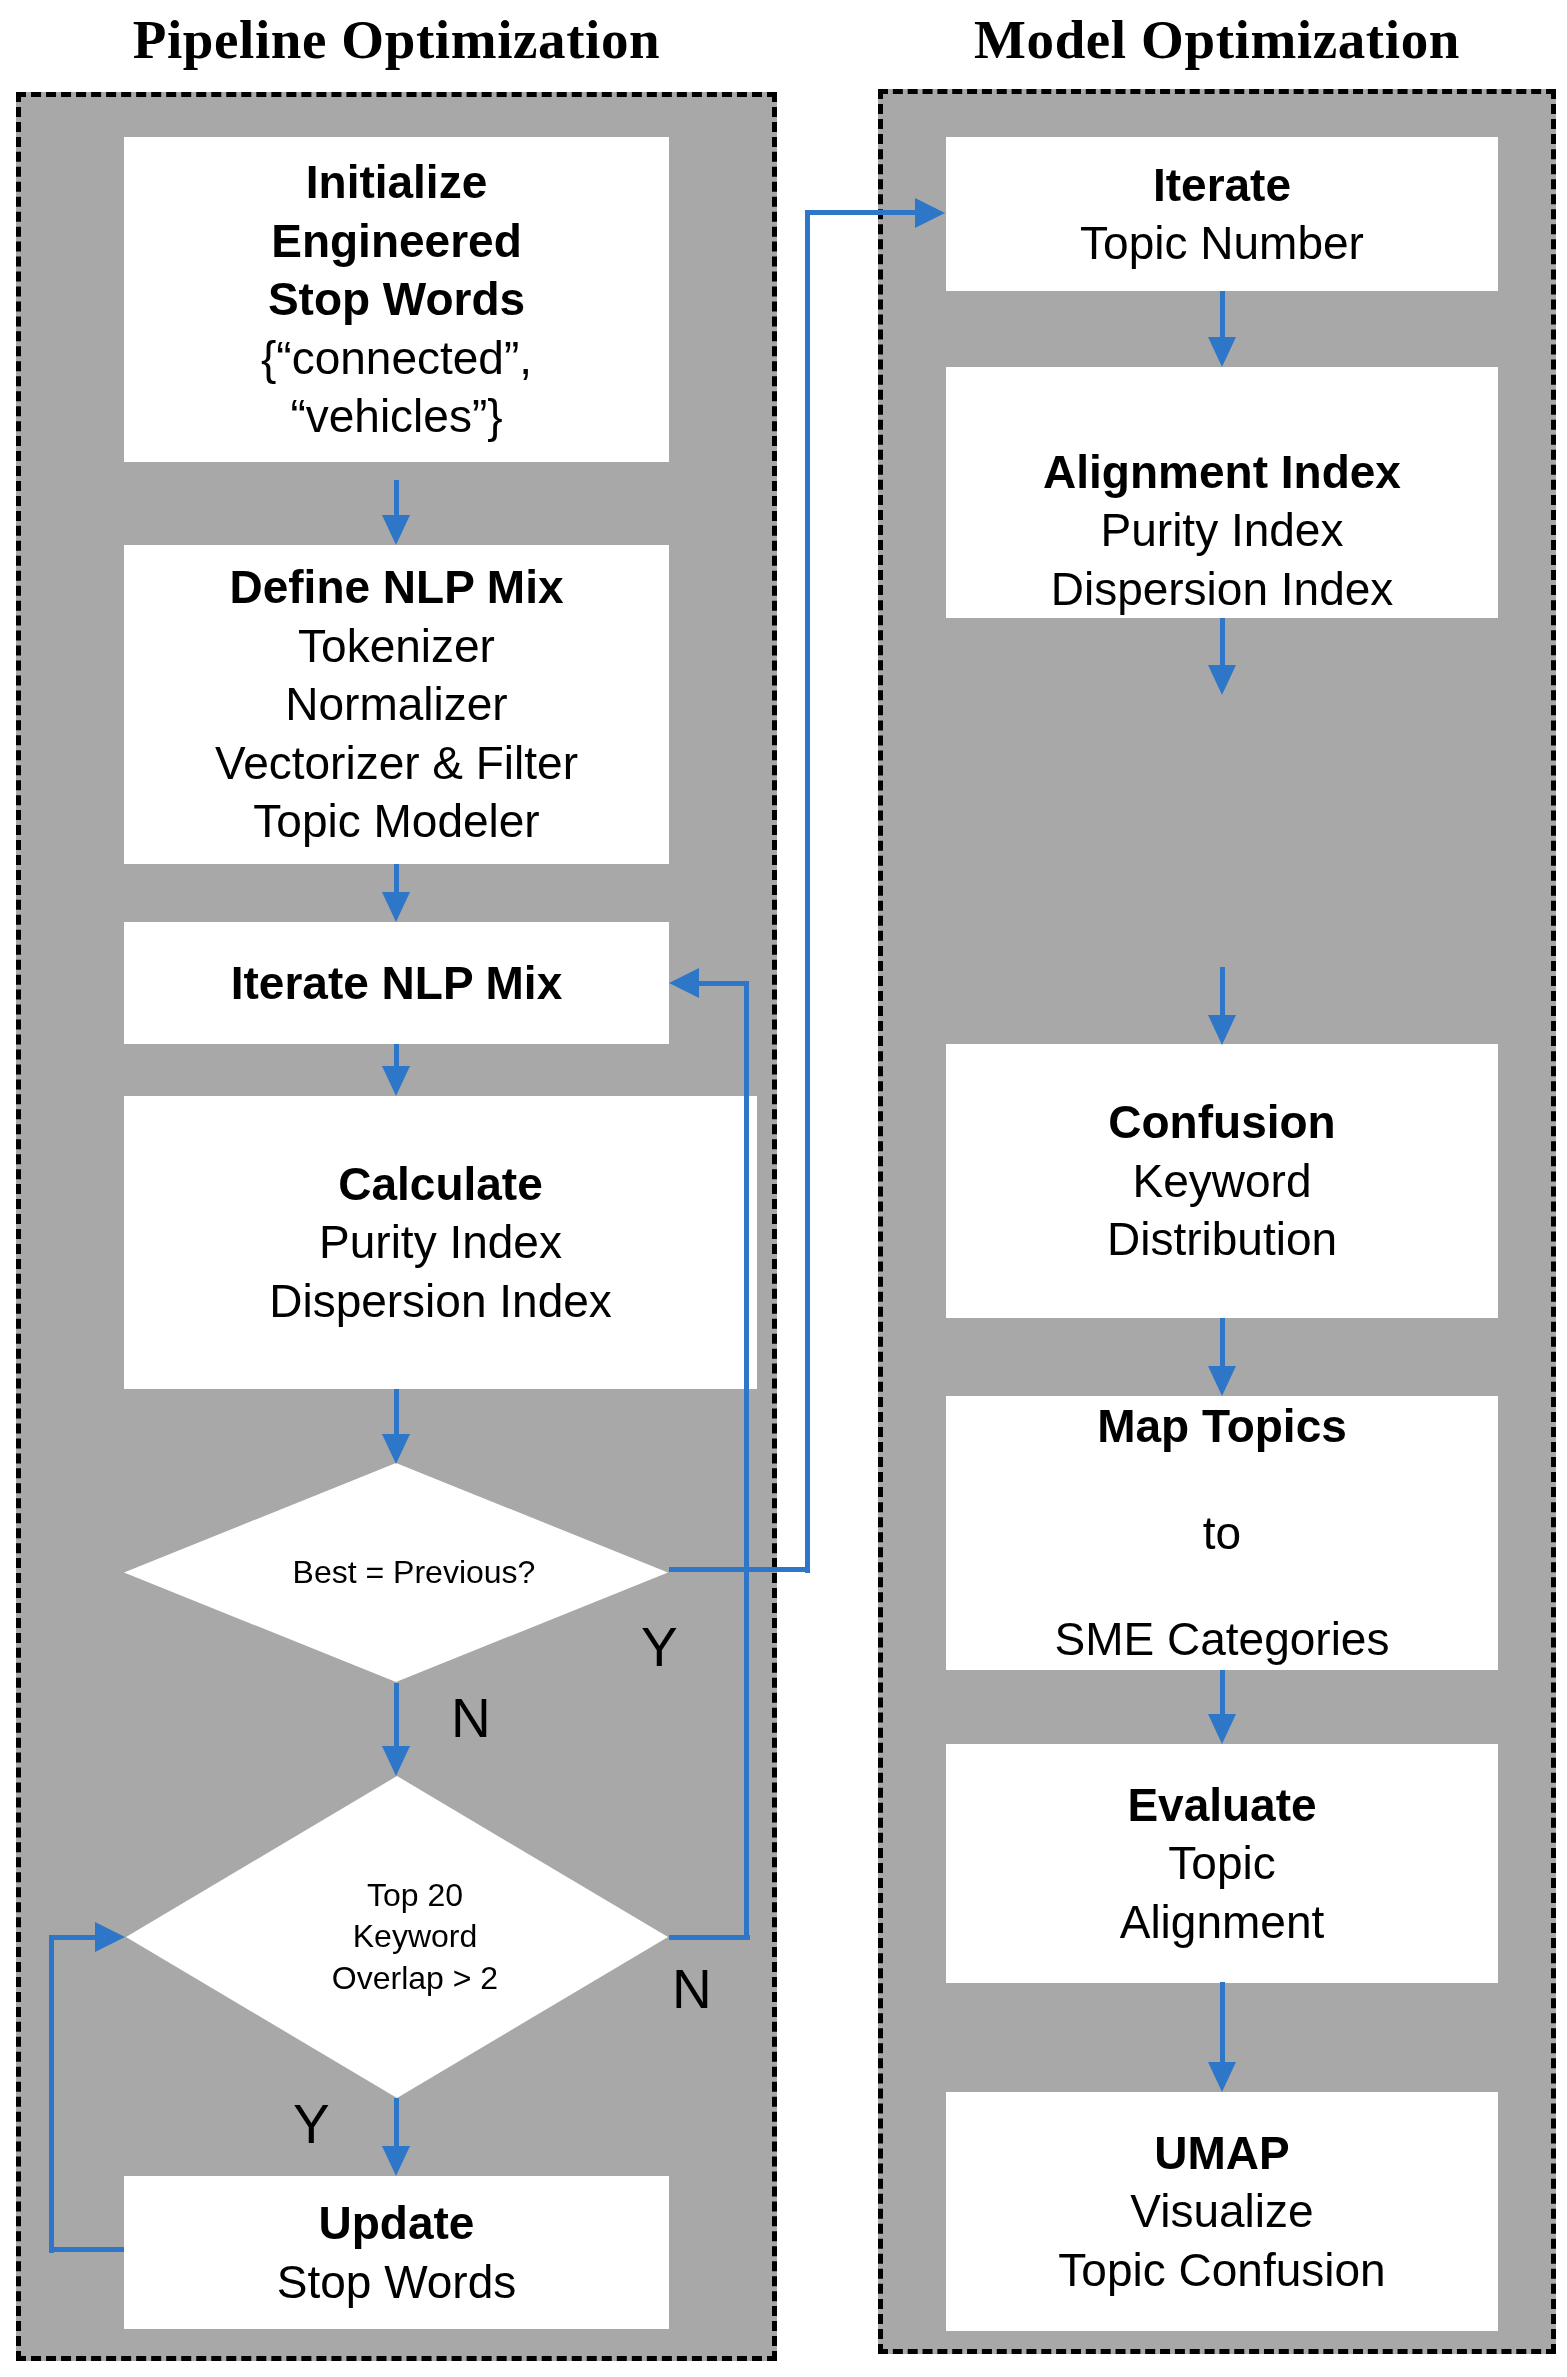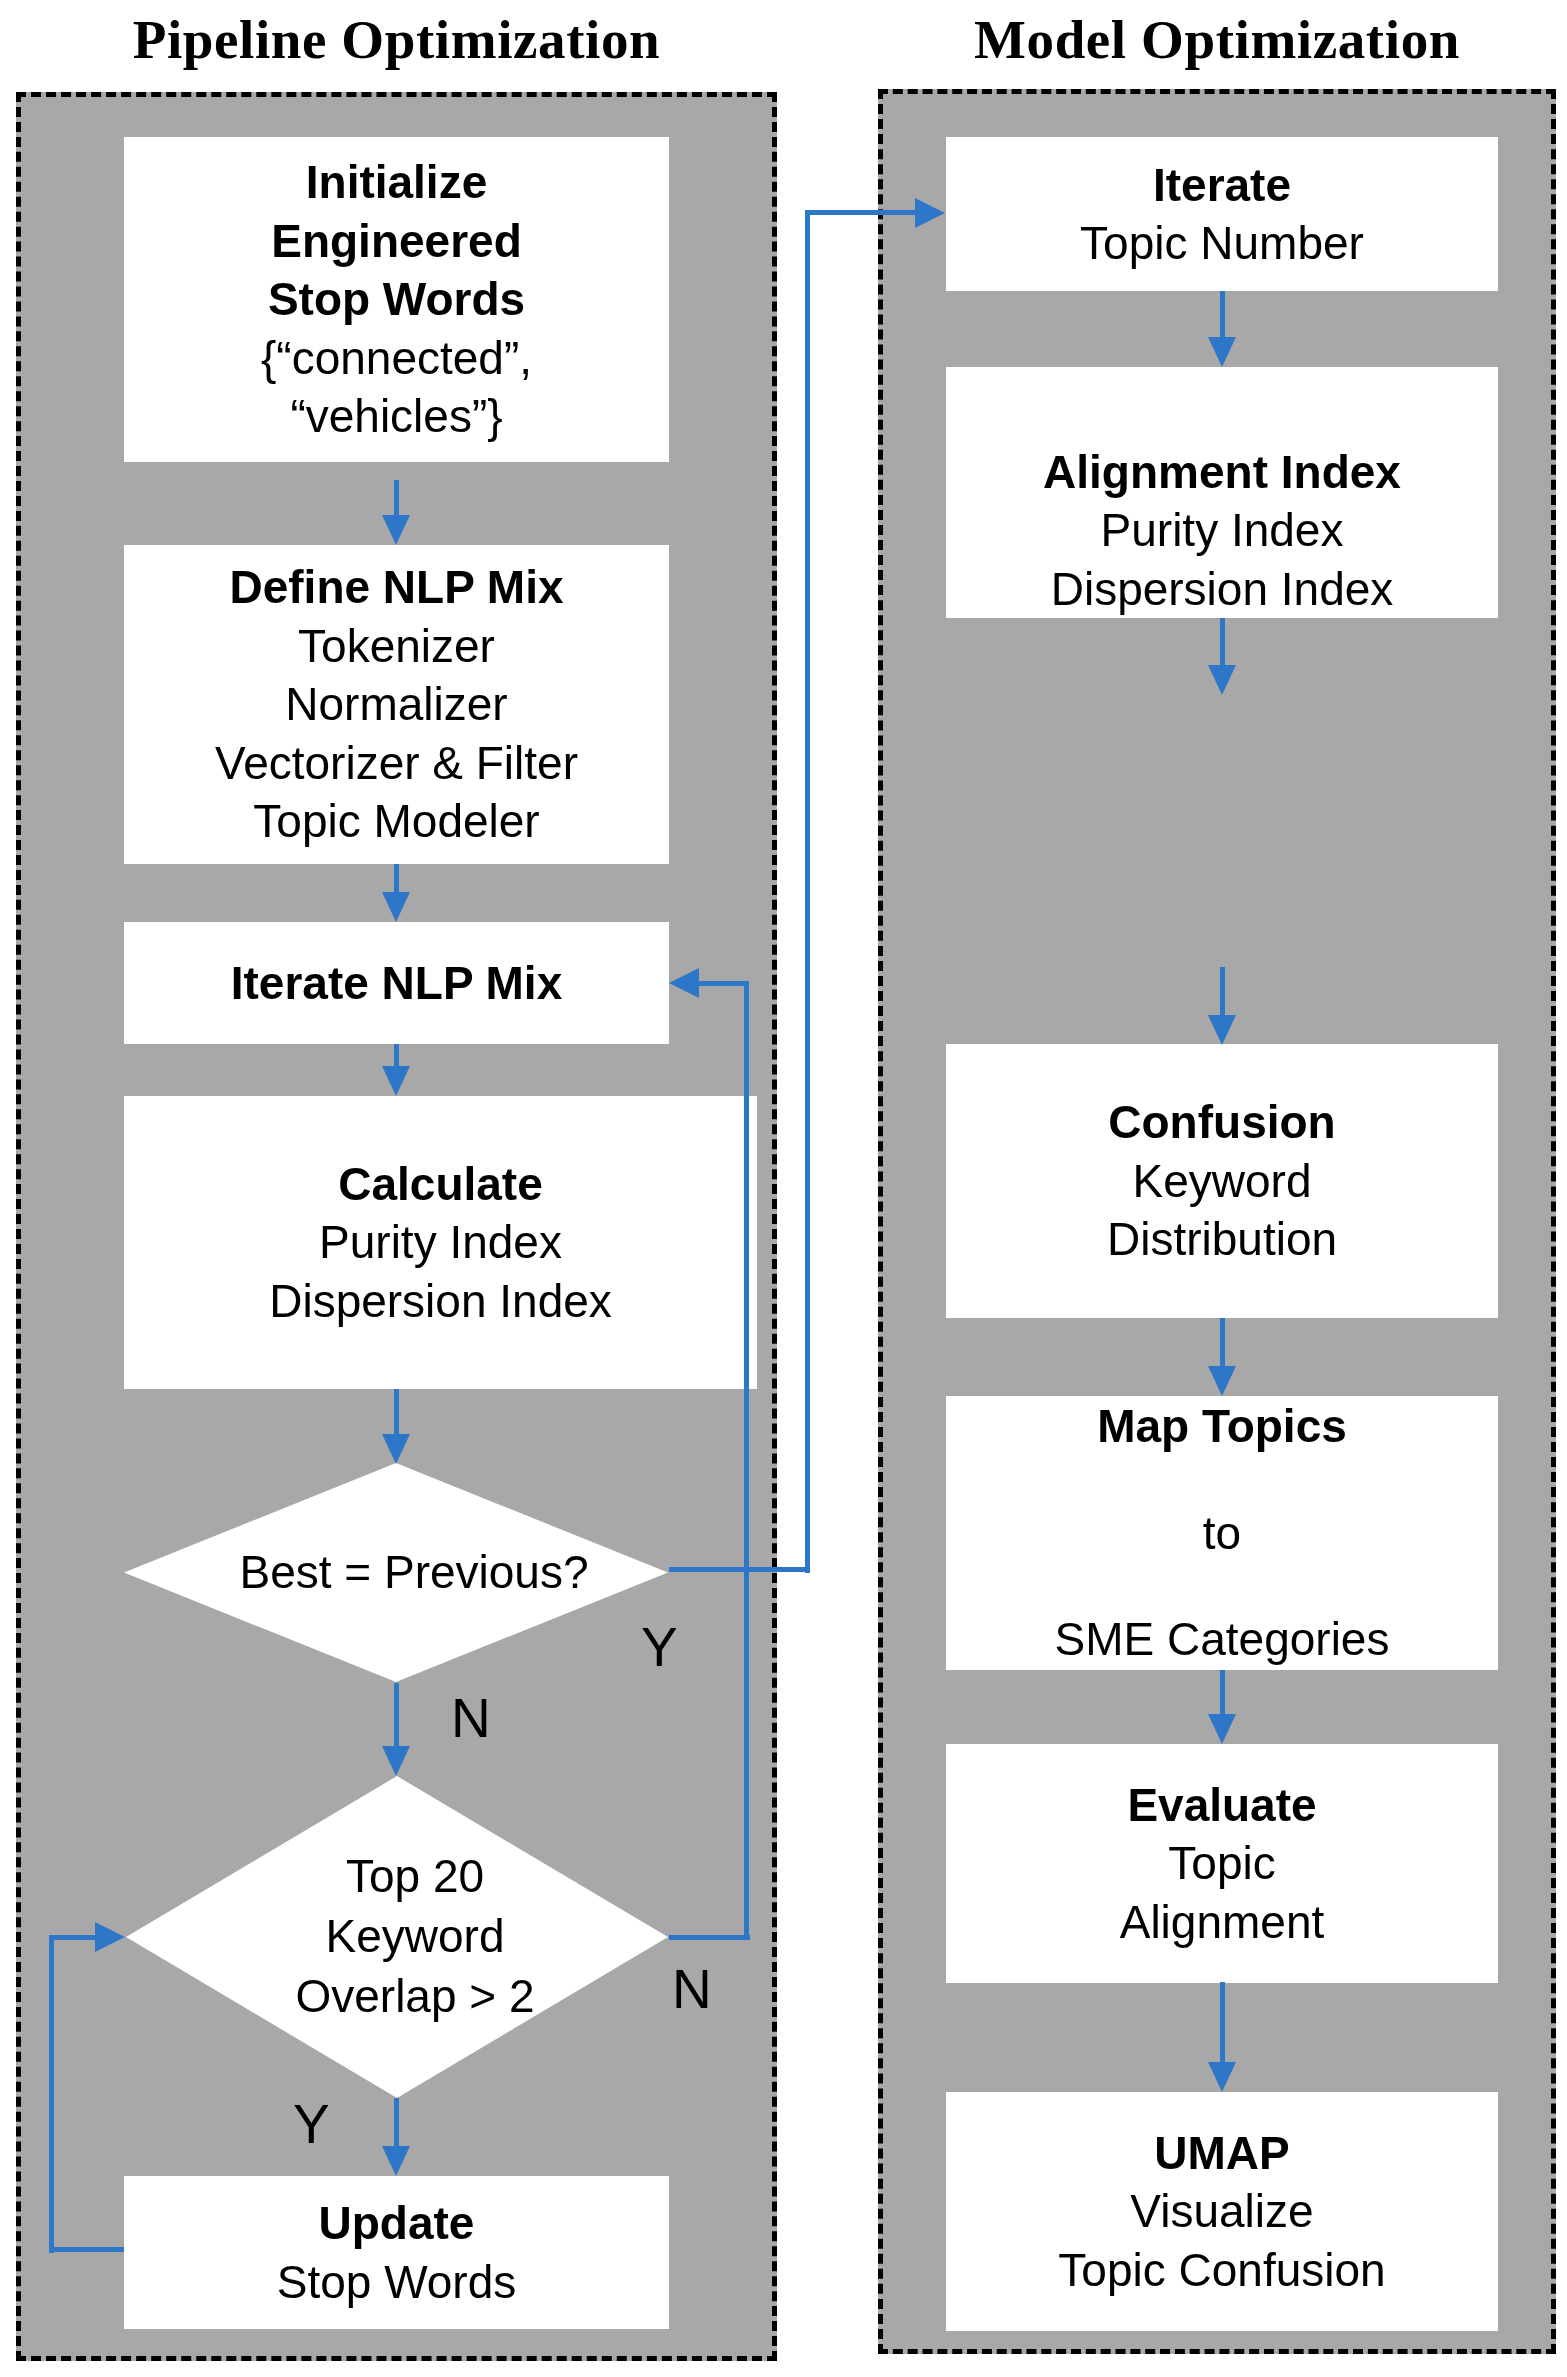--- a/index.html
+++ b/index.html
@@ -8,21 +8,21 @@
   .panel{position:absolute;background:#a8a8a8;border:5.8px dashed #000;box-sizing:border-box;}
   .panel-title{position:absolute;text-align:center;font-family:"Liberation Serif", serif;
         font-weight:700;font-size:55px;letter-spacing:0.6px;color:#000;}
   .node{position:absolute;background:#ffffff;display:flex;flex-direction:column;
         justify-content:center;align-items:center;text-align:center;box-sizing:border-box;}
   .node .line{font-size:46px;line-height:1.27;font-weight:400;white-space:nowrap;}
   .node .line.b{font-weight:700;}
   .diamond{position:absolute;background:#ffffff;display:flex;flex-direction:column;
         justify-content:center;align-items:center;text-align:center;
         clip-path:polygon(50% 0,100% 50%,50% 100%,0 50%);}
-  .diamond .line{font-size:46px;line-height:1.3;font-weight:400;white-space:nowrap;margin-left:36px;}
+  .diamond .line{font-size:32px;line-height:1.3;font-weight:400;white-space:nowrap;margin-left:36px;}
   .seg{position:absolute;background:#2e76c8;}
   .head{position:absolute;width:0;height:0;}
   .head.down{border-left:14px solid transparent;border-right:14px solid transparent;
         border-top:30px solid #2e76c8;}
   .head.right{border-top:15px solid transparent;border-bottom:15px solid transparent;
         border-left:30px solid #2e76c8;}
   .head.left{border-top:15px solid transparent;border-bottom:15px solid transparent;
         border-right:30px solid #2e76c8;}
   .branch-label{position:absolute;font-size:55px;font-weight:400;color:#000;}
 </style>

